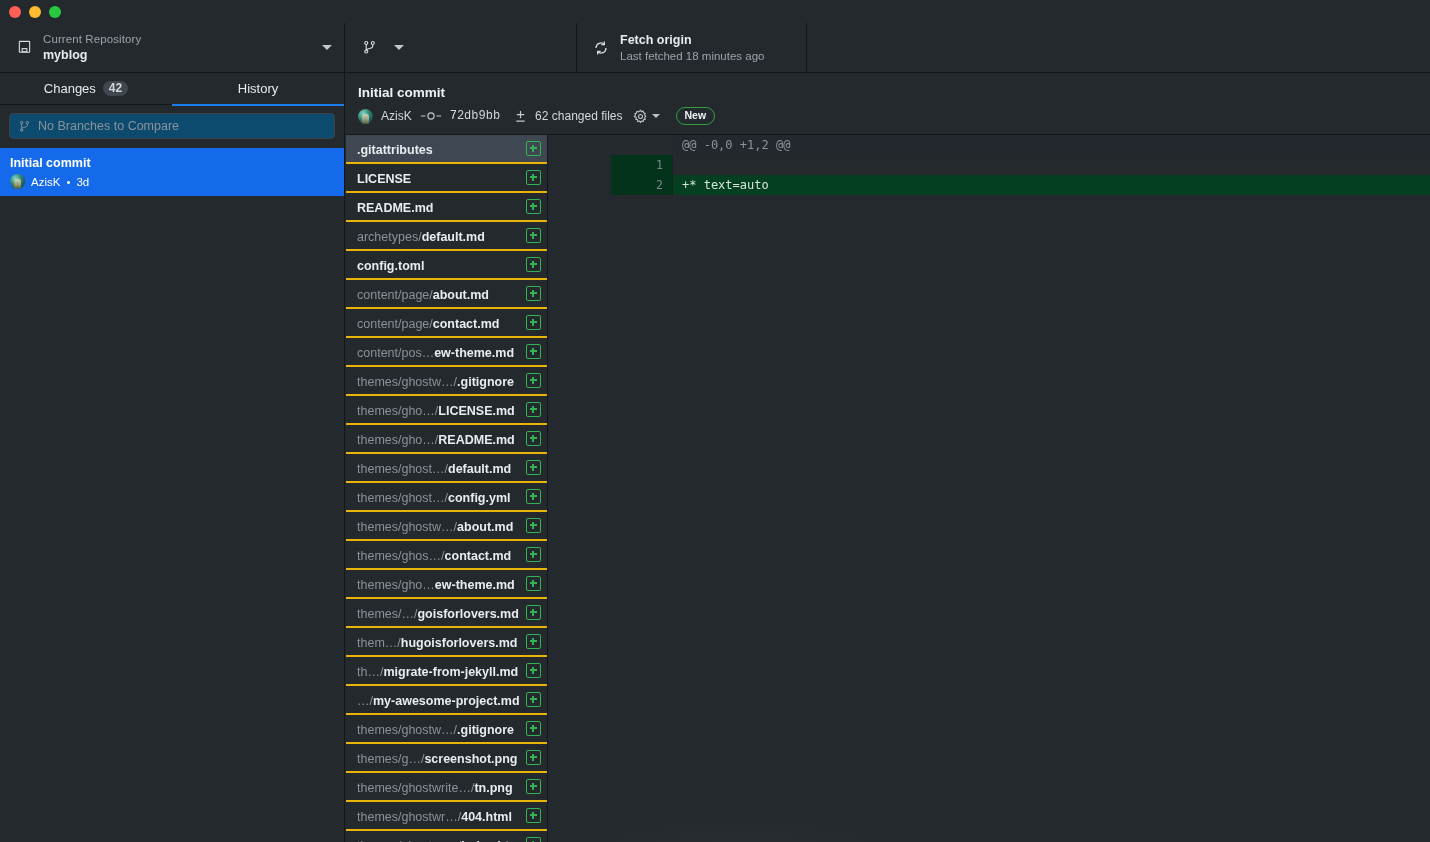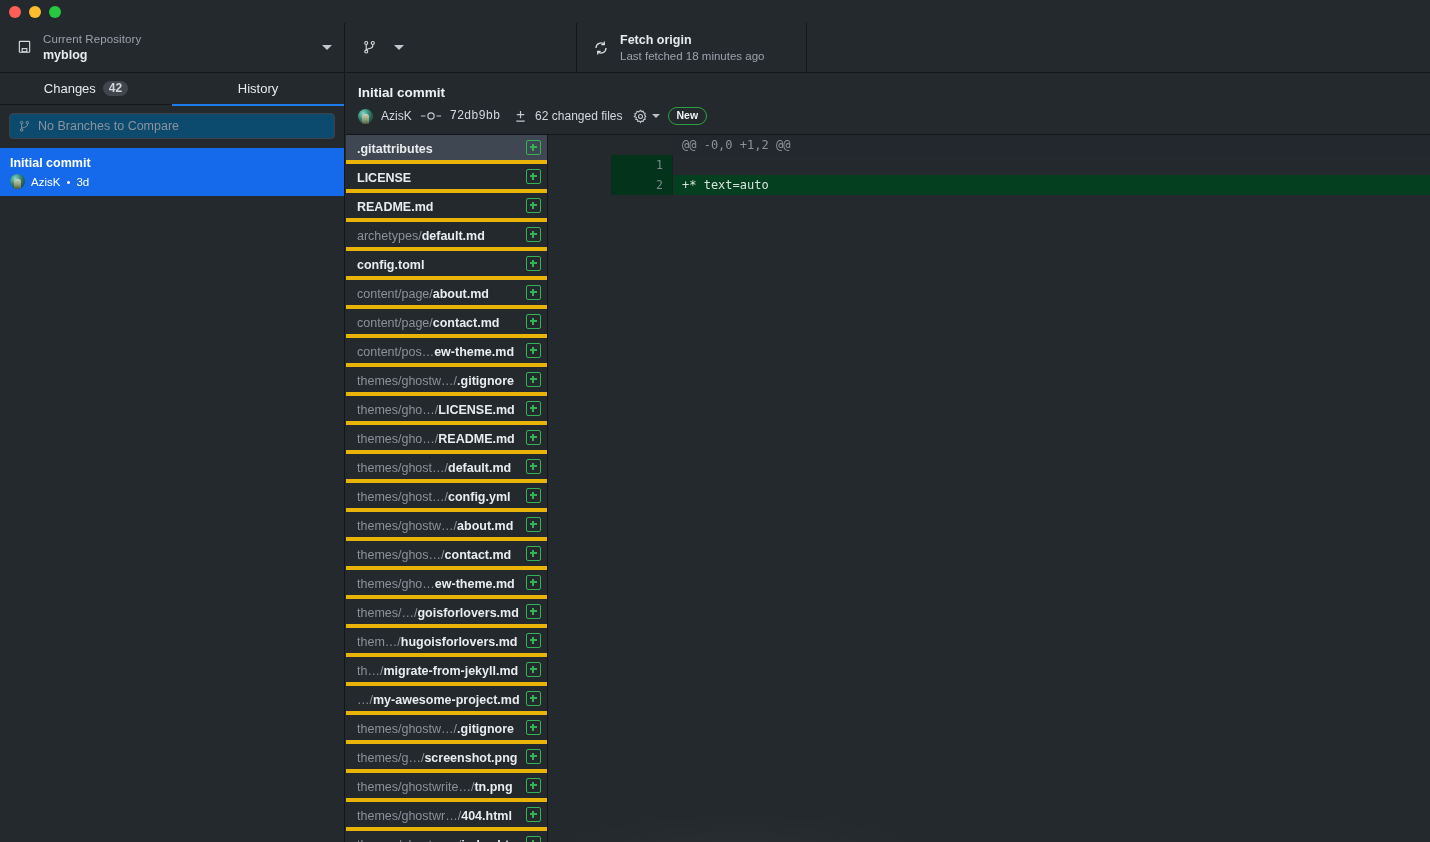--- a/index.html
+++ b/index.html
@@ -102,21 +102,21 @@
 
   
   .filelist {
     position: absolute; left: 346px; top: 135px; width: 202px; height: 707px;
     background: #24292e; overflow: hidden;
     border-right: 1px solid #141619;
   }
   .file-row {
     height: 29px; display: flex; align-items: center;
     padding: 0 6px 0 11px; gap: 6px;
-    border-bottom: 4px solid #eab308;
+    border-bottom: 2px solid #eab308;
     cursor: default;
   }
   .file-row.selected { background: #3f4852; }
   .file-path { font-size: 12.5px; color: #8a9199; white-space: nowrap; }
   .file-name { font-size: 12.5px; color: #e9ecef; font-weight: bold; white-space: nowrap; }
   .file-label { flex: 1; min-width: 0; overflow: hidden; white-space: nowrap; }
   .status-icon {
     width: 15px; height: 15px; flex: 0 0 15px;
     border: 1.5px solid #32b455; border-radius: 2px;
     position: relative;
@@ -141,21 +141,21 @@
   .ch-files { font-size: 12px; color: #d3d8dd; }
   .files-icon { display: flex; align-items: center; color: #c3c9cf; }
   .gear-wrap { display: flex; align-items: center; gap: 4px; margin-left: 2px; cursor: default; }
   .gear-caret {
     width: 0; height: 0; border-left: 4px solid transparent;
     border-right: 4px solid transparent; border-top: 4px solid #b9c0c7;
   }
   .new-badge {
     border: 1px solid #2ea043; border-radius: 10px; color: #eef1f4;
     font-size: 10.5px; font-weight: bold; padding: 1px 8px 2px;
-    line-height: 13px; margin-left: 0; cursor: default;
+    line-height: 13px; margin-left: 8px; cursor: default;
   }
 
   
   .diff {
     position: absolute; left: 549px; top: 135px; width: 881px; height: 707px;
     background: #24292e; overflow: hidden;
     font-family: "DejaVu Sans Mono", monospace;
     font-size: 12px;
   }
   .diff-line { display: flex; height: 20px; align-items: center; }

